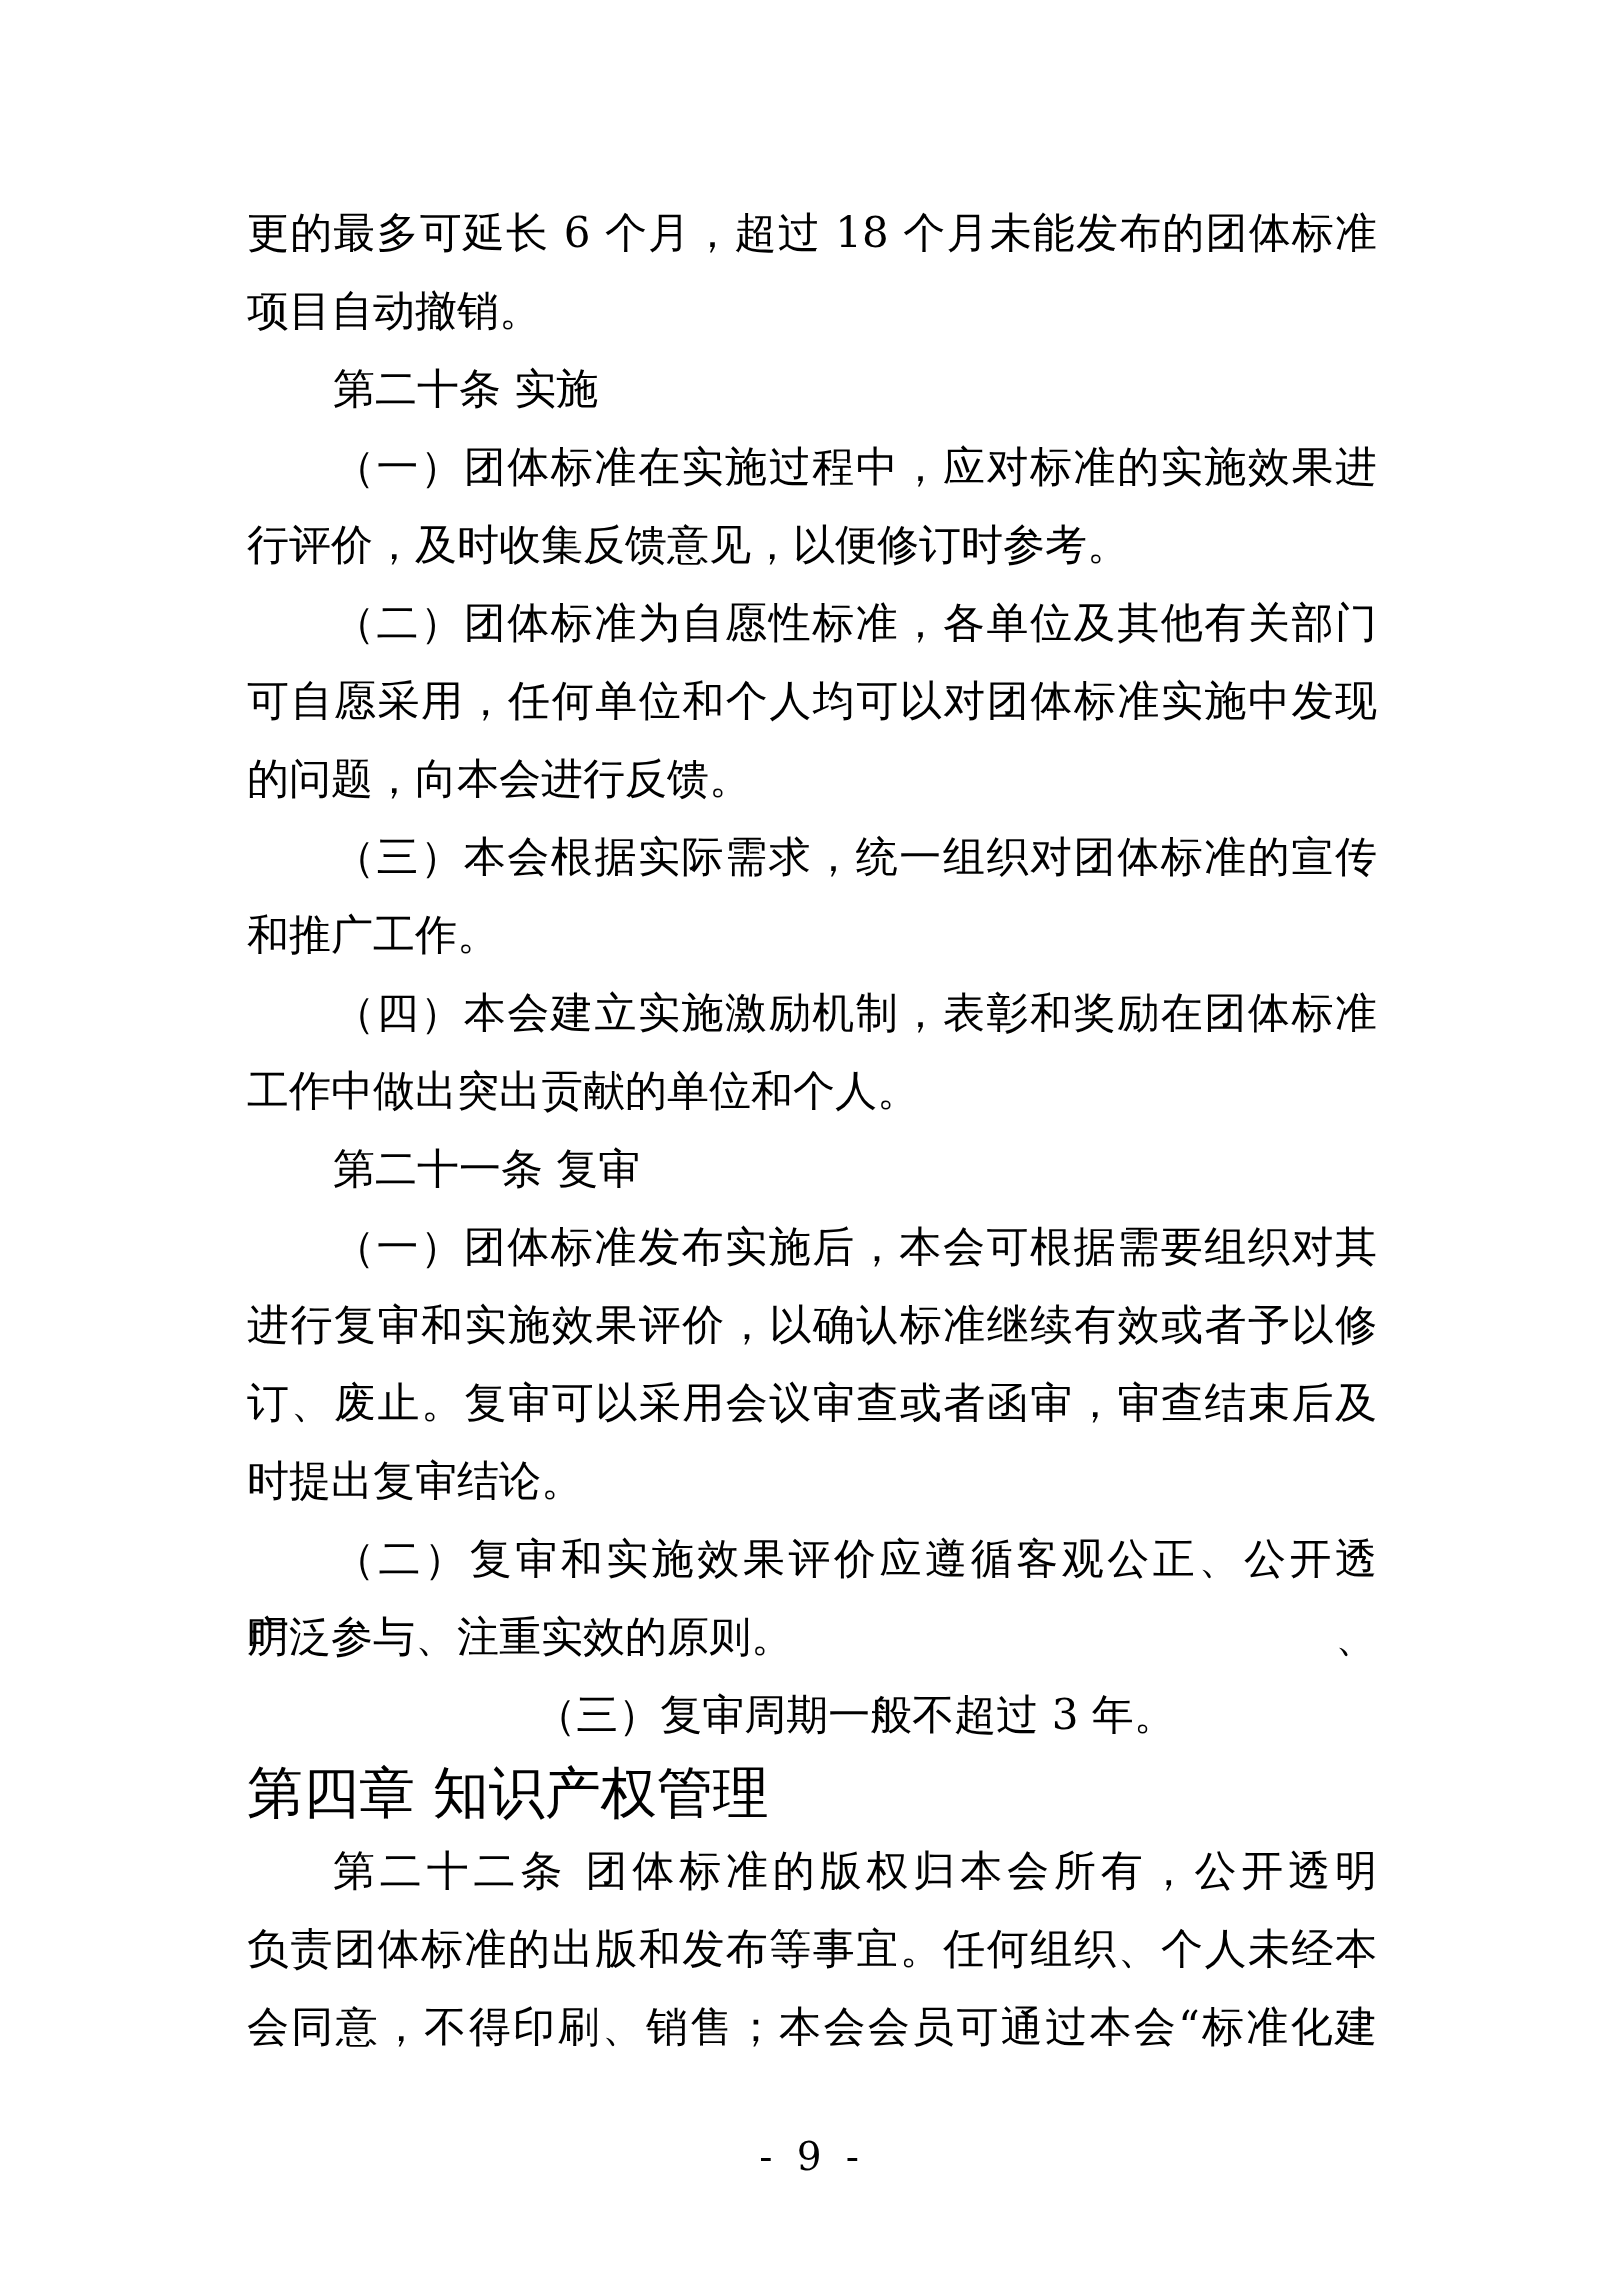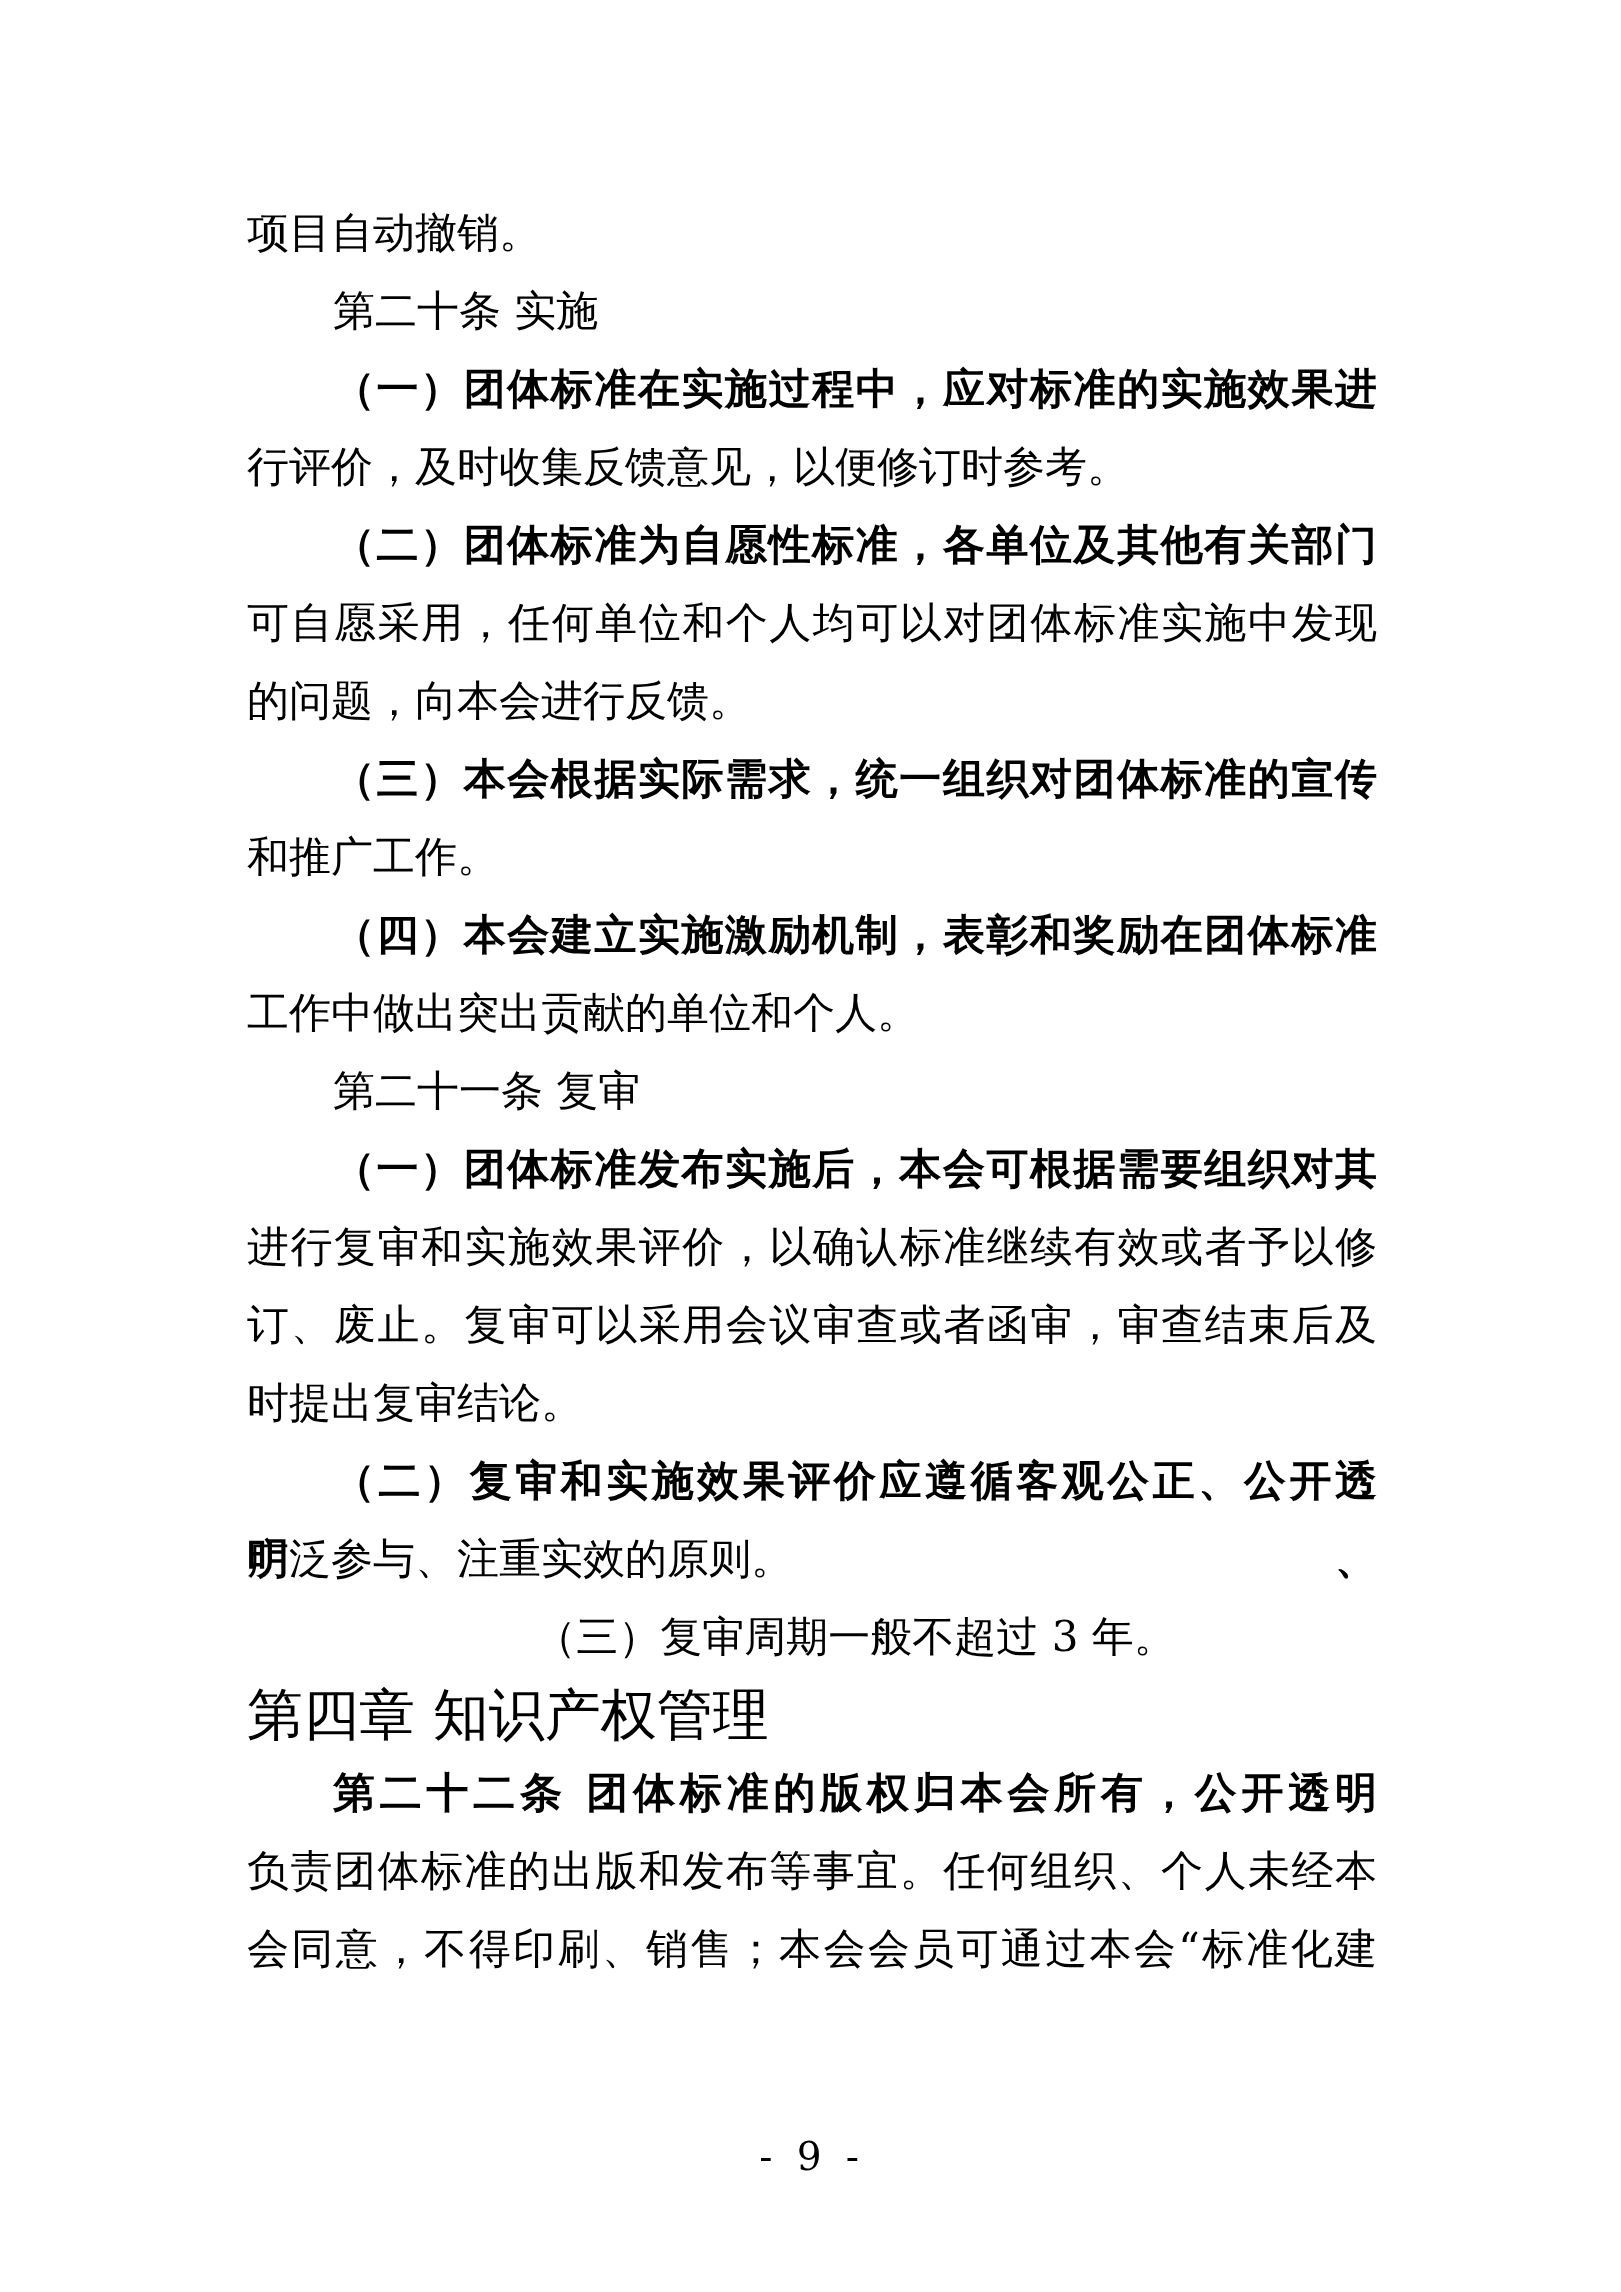--- a/index.html
+++ b/index.html
@@ -32,21 +32,20 @@
   
   .body-justify {
     text-align: justify;
     text-align-last: justify;
   }
   
   .body-indent-justify {
     text-align: justify;
     text-align-last: justify;
     text-indent: 86px;
-    font-weight: bold;
   }
   
   .body-left {
     text-align: left;
   }
   
   .body-indent-left {
     text-align: center;
     text-indent: 86px;
   }
@@ -72,20 +71,21 @@
     letter-spacing: 5.9px;
     font-family: "DejaVu Serif", "Liberation Serif", serif;
     color: #000000;
   }
 </style>
 </head>
 <body>
 
 <div class="page">
   <main class="content">
+      <div class="line body-justify">更的最多可延长 6 个月，超过 18 个月未能发布的团体标准</div>
       <div class="line body-left">项目自动撤销。</div>
       <div class="line article-heading">第二十条 实施</div>
       <div class="line body-indent-justify">（一）团体标准在实施过程中，应对标准的实施效果进</div>
       <div class="line body-left">行评价，及时收集反馈意见，以便修订时参考。</div>
       <div class="line body-indent-justify">（二）团体标准为自愿性标准，各单位及其他有关部门</div>
       <div class="line body-justify">可自愿采用，任何单位和个人均可以对团体标准实施中发现</div>
       <div class="line body-left">的问题，向本会进行反馈。</div>
       <div class="line body-indent-justify">（三）本会根据实际需求，统一组织对团体标准的宣传</div>
       <div class="line body-left">和推广工作。</div>
       <div class="line body-indent-justify">（四）本会建立实施激励机制，表彰和奖励在团体标准</div>

